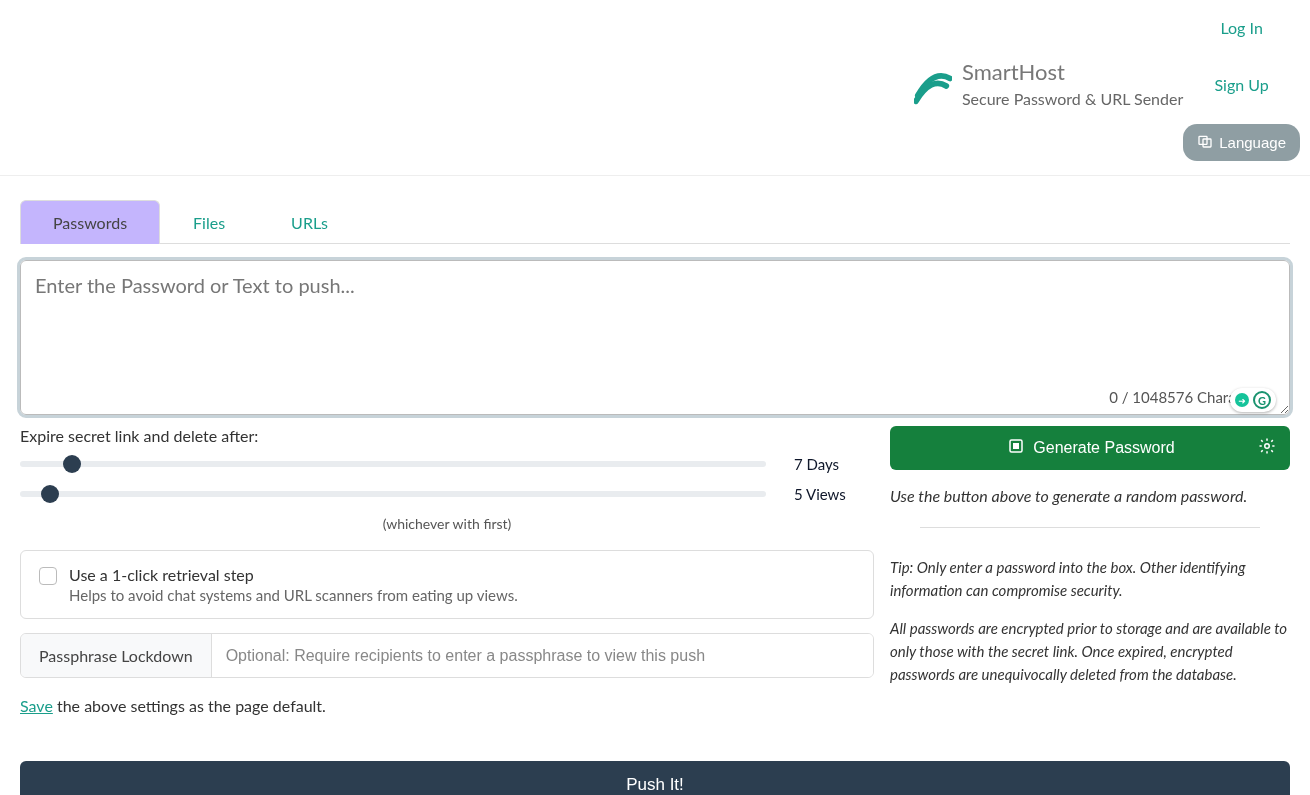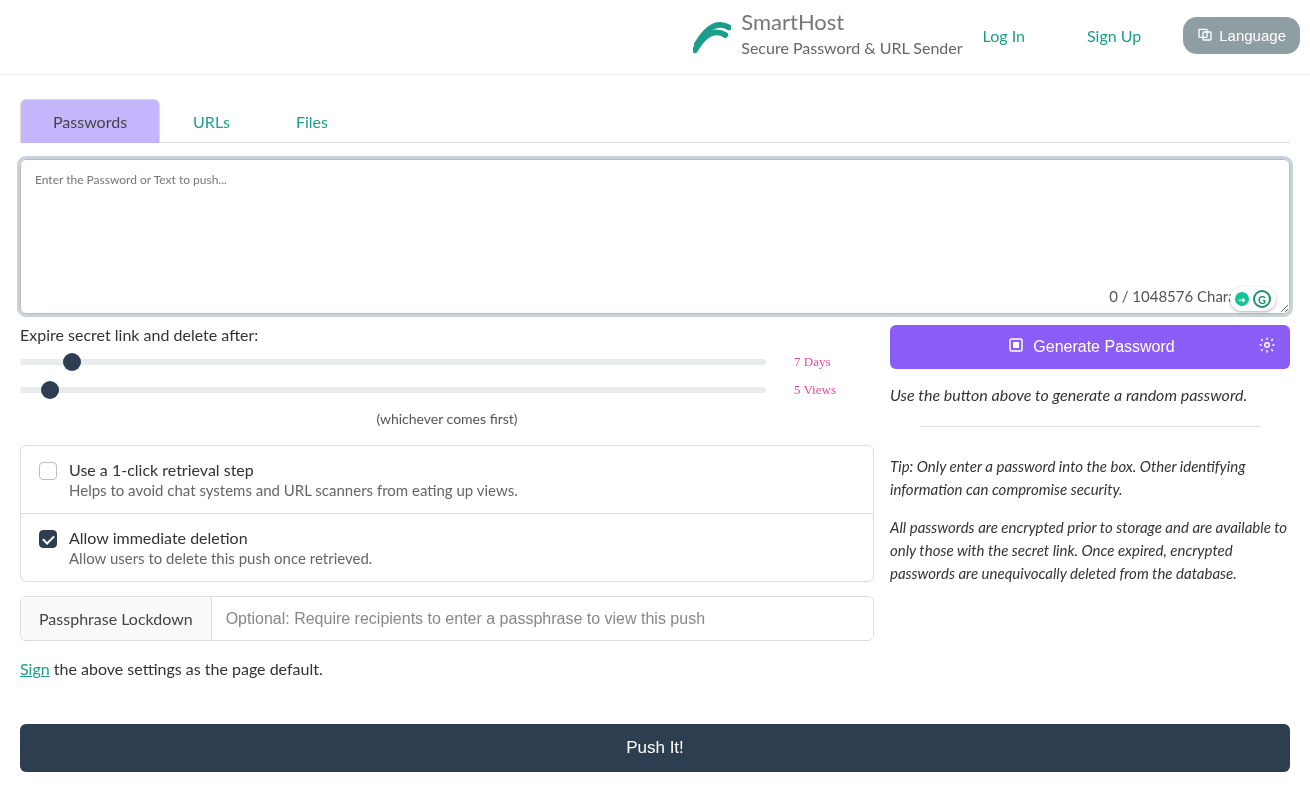--- a/index.html
+++ b/index.html
@@ -31,20 +31,21 @@
   .brand-text p {
     font-size: 16px;
     color: #666;
     line-height: 1.5;
     margin-top: 2px;
   }
   .topnav {
     display: flex;
     align-items: center;
     gap: 22px;
+    flex-direction: column;
   }
   .topnav a.link {
     color: #1a9e8b;
     text-decoration: none;
     font-size: 16px;
     padding: 8px 20px;
   }
   .lang-btn {
     background: #8f9ea3;
     color: #fff;
@@ -91,21 +92,21 @@
     margin-top: 16px;
   }
   .payload {
     width: 100%;
     height: 155px;
     border: 1px solid #bbb;
     border-radius: 6px;
     outline: 3px solid #c7d3d9;
     outline-offset: 0;
     padding: 12px 14px;
-    font-size: 12px;
+    font-size: 20px;
     font-family: inherit;
     color: #333;
     resize: both;
   }
   .payload::placeholder { color: #777; }
   .char-count {
     position: absolute;
     right: 22px;
     bottom: 12px;
     color: #555;
@@ -162,21 +163,21 @@
   }
   .slider-thumb {
     position: absolute;
     top: 50%;
     transform: translate(-50%, -50%);
     width: 18px;
     height: 18px;
     background: #2c3e50;
     border-radius: 50%;
   }
-  .slider-val { width: 80px; color: #ec4899; font-size: 13px; font-family: Liberation Serif, serif; }
+  .slider-val { width: 80px; color: #0f172a; font-size: 15px; }
 
   .hint-center {
     text-align: center;
     color: #555;
     font-size: 14px;
     margin: 8px 0 18px 0;
   }
 
   .option-card {
     border: 1px solid #ddd;
@@ -240,21 +241,21 @@
     outline: none;
   }
   .input-group input::placeholder { color: #888; }
 
   .save-line { color: #333; font-size: 16px; }
   .save-line a { color: #1a9e8b; text-decoration: underline; cursor: pointer; }
 
   
   .gen-btn {
     width: 100%;
-    background: #8b5cf6;
+    background: #15803d;
     color: #fff;
     border: none;
     border-radius: 6px;
     padding: 11px 14px;
     font-size: 16px;
     display: flex;
     align-items: center;
     justify-content: space-between;
     cursor: pointer;
   }
@@ -325,22 +326,22 @@
       <span>Language</span>
     </button>
   </div>
 </div>
 
 <div class="container">
 
   
   <div class="tabs">
     <div class="tab active">Passwords</div>
+    <div class="tab">Files</div>
     <div class="tab">URLs</div>
-    <div class="tab">Files</div>
   </div>
 
   
   <div class="payload-wrap">
     <textarea class="payload" placeholder="Enter the Password or Text to push..." style=""></textarea>
     <div class="char-count">0 / 1048576 Characters</div>
     <div class="grammarly-badge">
       <span class="g-arrow">➜</span>
       <span class="g-circ">G</span>
     </div>
@@ -358,46 +359,39 @@
         <div class="slider-val">7 Days</div>
       </div>
 
       <div class="slider-row">
         <div class="slider-track">
           <div class="slider-thumb" style="left:4%"></div>
         </div>
         <div class="slider-val">5 Views</div>
       </div>
 
-      <div class="hint-center">(whichever comes first)</div>
+      <div class="hint-center">(whichever with first)</div>
 
       <div class="option-card">
         <div class="option-row">
           <div class="cb"></div>
           <div class="opt-text">
             <div class="opt-title">Use a 1-click retrieval step</div>
             <div class="opt-sub">Helps to avoid chat systems and URL scanners from eating up views.</div>
           </div>
         </div>
-        <div class="option-row">
-          <div class="cb checked"></div>
-          <div class="opt-text">
-            <div class="opt-title">Allow immediate deletion</div>
-            <div class="opt-sub">Allow users to delete this push once retrieved.</div>
-          </div>
-        </div>
       </div>
 
       <div class="input-group">
         <div class="input-addon">Passphrase Lockdown</div>
         <input type="text" placeholder="Optional: Require recipients to enter a passphrase to view this push" style="">
       </div>
 
       <div class="save-line">
-        <a>Sign</a><span> the above settings as the page default.</span>
+        <a>Save</a><span> the above settings as the page default.</span>
       </div>
     </div>
 
     <div class="right">
       <button class="gen-btn">
         <span class="center">
           <span>
             <svg width="18" height="18" viewBox="0 0 24 24" fill="none" stroke="#fff" stroke-width="2">
               <rect x="4" y="4" width="16" height="16" rx="2"></rect>
               <rect x="8" y="8" width="8" height="8" fill="#fff" stroke="none"></rect>

